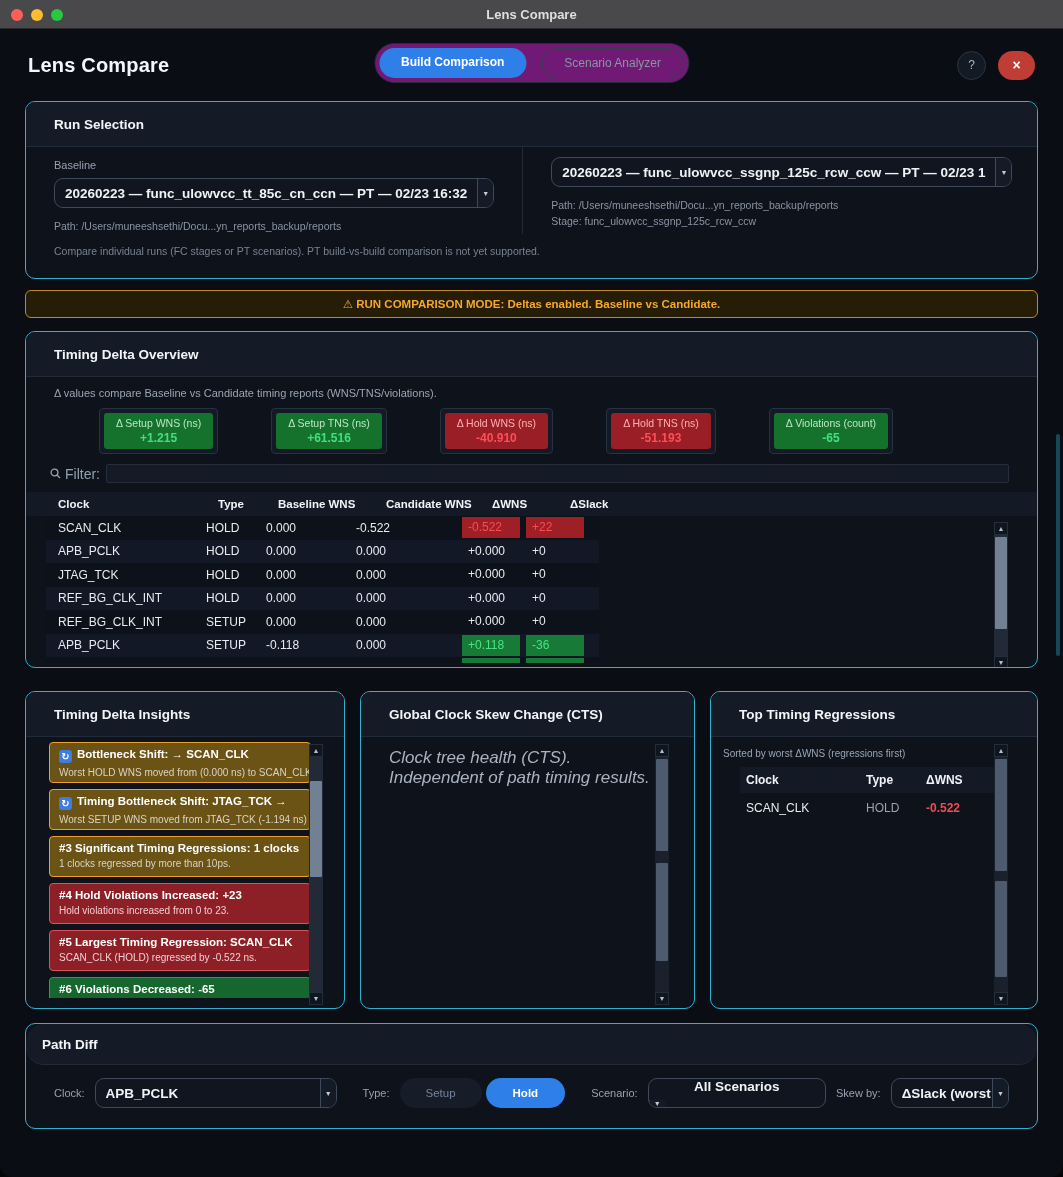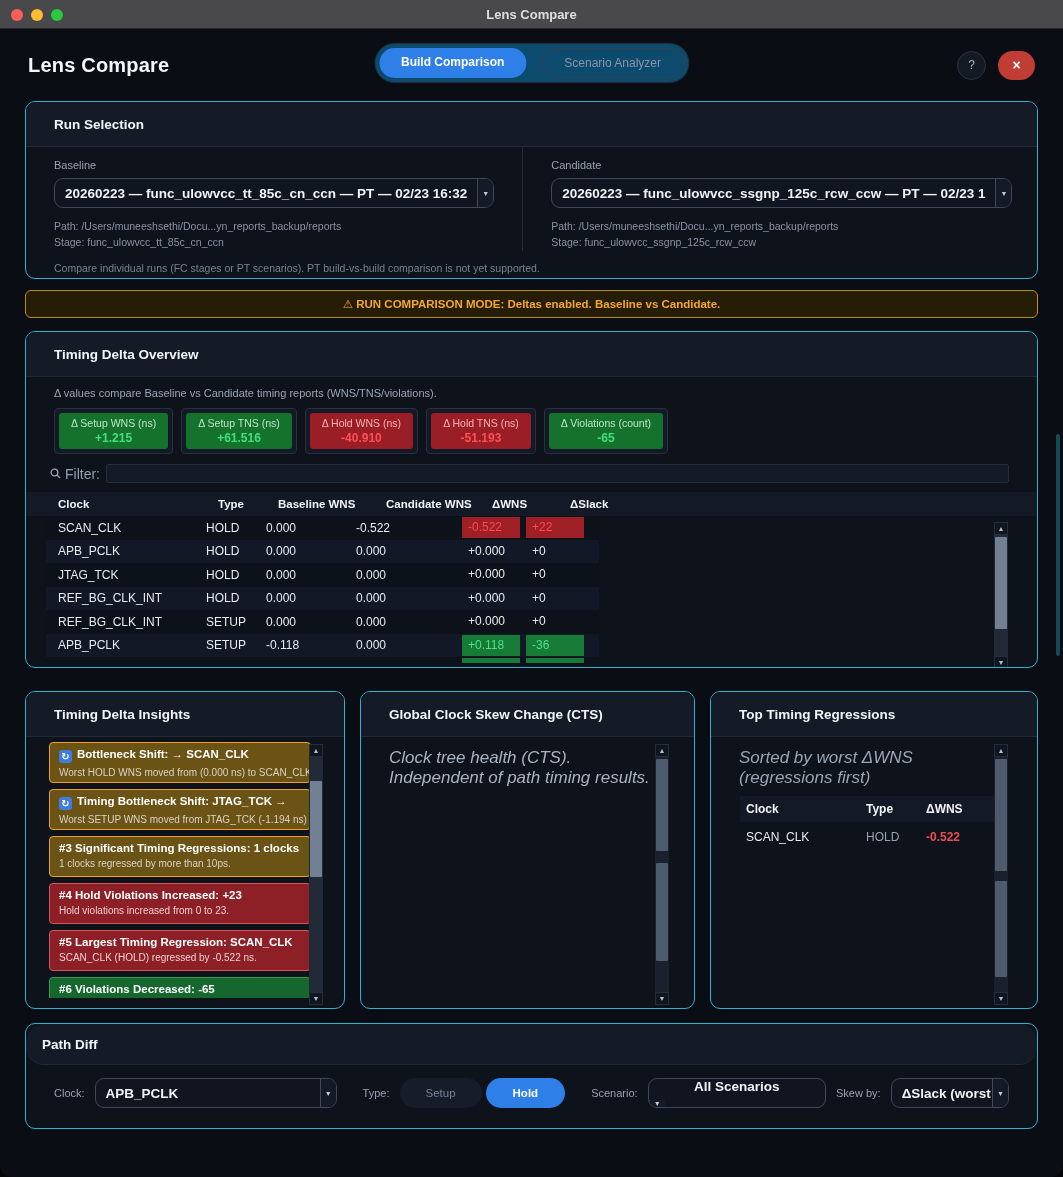--- a/index.html
+++ b/index.html
@@ -10,21 +10,21 @@
   
   .titlebar { height:29px; background:#49494b; display:flex; align-items:center; justify-content:center; position:relative; border-bottom:1px solid #2a2a2c; }
   .titlebar-title { font-size:13px; font-weight:bold; color:#dfdfe1; }
   .lights { position:absolute; left:11px; top:0; height:29px; display:flex; align-items:center; gap:8px; }
   .light { width:12px; height:12px; border-radius:50%; }
   .light.red{ background:#ff5f57; } .light.yellow{ background:#febc2e; } .light.green{ background:#28c840; }
 
   
   .app-header { height:72px; display:flex; align-items:center; padding:0 28px; position:relative; }
   .app-title { font-size:20px; font-weight:bold; color:#f4f7fa; letter-spacing:.2px; }
-  .seg-wrap { position:absolute; left:50%; transform:translateX(-50%); top:14px; background:#0c4a6e; border:1px solid #232d3b; border-radius:20px; padding:4px; display:flex; gap:15px; }
+  .seg-wrap { position:absolute; left:50%; transform:translateX(-50%); top:14px; background:#701a75; border:1px solid #232d3b; border-radius:20px; padding:4px; display:flex; gap:15px; }
   .seg-btn { border-radius:16px; font-size:12px; padding:7px 22px; white-space:nowrap; cursor:default; }
   .seg-btn.active { background:#2e7fe8; color:#fff; font-weight:bold; }
   .seg-btn.inactive { background:transparent; border:1px solid #36404f; color:#8a95a5; }
   .hdr-right { margin-left:auto; display:flex; gap:12px; align-items:center; }
   .help-btn { width:29px; height:29px; border-radius:50%; background:#131a24; border:1px solid #2b3543; color:#aab4c2; font-size:12px; display:flex; align-items:center; justify-content:center; }
   .close-btn { width:37px; height:29px; border-radius:15px; background:#bf3d34; color:#fff; font-size:14px; font-weight:bold; display:flex; align-items:center; justify-content:center; }
 
   .content { padding:0 25px; }
 
   
@@ -44,21 +44,21 @@
   .run-meta { font-size:10.5px; color:#8a94a3; line-height:1.55; margin-top:10px; }
   .run-note { padding:11px 28px; font-size:10.5px; color:#79828f; }
 
   
   .banner { margin:11px 0 13px; height:28px; border:1px solid #c08a1f; border-radius:6px; background:#261d07; display:flex; align-items:center; justify-content:center; font-size:11.5px; font-weight:bold; color:#f6a827; }
 
   
   .ov-panel { height:337px; }
   .ov-sub { font-size:11px; color:#9aa5b3; margin:10px 28px 0; }
   .chips { display:flex; gap:8px; margin:9px 28px 0; }
-  .chip-box { background:#131927; border:1px solid #27313f; border-radius:4px; padding:4px; }
+  .chip-box { background:#131927; border:1px solid #27313f; border-radius:4px; padding:4px;margin-left:45px; }
   .chip { border-radius:3px; padding:4px 12px; text-align:center; min-width:98px; }
   .chip.good { background:#15722d; }
   .chip.bad { background:#9a1e25; }
   .chip-label { font-size:10.5px; }
   .chip.good .chip-label{ color:#b9e6c3; } .chip.bad .chip-label{ color:#ffb0b5; }
   .chip-value { font-size:12px; font-weight:bold; margin-top:2px; }
   .chip.good .chip-value{ color:#42e07c; } .chip.bad .chip-value{ color:#ff4e58; }
 
   .filter-row { display:flex; align-items:center; gap:6px; margin:10px 28px 0 24px; }
   .filter-label { font-size:14px; color:#93a0af; white-space:nowrap; display:flex; align-items:center; gap:4px; }
@@ -94,21 +94,21 @@
   .card.amber { background:#6b5315; border:1.5px solid #ef9f2e; }
   .card.red   { background:#8d1f26; border:1.5px solid #d8545c; }
   .card.green { background:#15672e; border:1.5px solid #2f9e54; }
   .card-title { font-size:11.5px; font-weight:bold; color:#fff; }
   .card-sub { font-size:10px; margin-top:4px; }
   .card.amber .card-sub{ color:#d9d4c4; } .card.red .card-sub{ color:#f3cdd0; }
   .ref-icon { display:inline-flex; width:13px; height:13px; background:#3d7de0; border-radius:3px; color:#fff; font-size:10px; line-height:13px; align-items:center; justify-content:center; margin-right:5px; vertical-align:-2px; font-family:"DejaVu Sans",sans-serif; }
 
   .cts-sub { font-size:17px; font-style:italic; color:#aab3c0; margin:11px 28px 0; }
 
-  .regr-sub { font-size:17px; color:#9aa5b3; margin:11px 28px 0;font-style:italic; }
+  .regr-sub { font-size:10px; color:#9aa5b3; margin:11px 12px 0; }
   .regr-table { margin:8px 0 0 29px; width:254px; }
   .regr-head { display:flex; background:#141a25; padding:6px 0 6px 6px; font-size:12px; font-weight:bold; color:#f0f3f7; }
   .rc-clock{ width:120px; } .rc-type{ width:60px; } .rc-dwns{ width:68px; }
   .regr-row { display:flex; padding:8px 0 0 6px; font-size:12px; }
   .regr-row .rc-clock{ color:#e8ecf0; } .regr-row .rc-type{ color:#98a3b1; } .regr-row .rc-dwns{ color:#f04b53; font-weight:bold; }
 
   
   .pd-panel { margin-top:14px; height:106px; }
   .pd-row { display:flex; align-items:center; padding:13px 28px 0; gap:10px; }
   .pd-label { font-size:11px; color:#97a2b1; white-space:nowrap; }
@@ -155,25 +155,23 @@
       </div>
       <div class="run-body">
         <div class="run-col">
           <div class="field-label">Baseline</div>
           <div class="select">
             <div class="select-text">20260223 — func_ulowvcc_tt_85c_cn_ccn — PT — 02/23 16:32</div>
             <div class="select-caret">▼</div>
           </div>
           <div class="run-meta">
             <div>Path: /Users/muneeshsethi/Docu...yn_reports_backup/reports</div>
-            <div>Stage: func_ulowvcc_tt_85c_cn_ccn</div>
           </div>
         </div>
         <div class="run-col right">
-          <div class="field-label">Candidate</div>
           <div class="select">
             <div class="select-text">20260223 — func_ulowvcc_ssgnp_125c_rcw_ccw — PT — 02/23 1</div>
             <div class="select-caret">▼</div>
           </div>
           <div class="run-meta">
             <div>Path: /Users/muneeshsethi/Docu...yn_reports_backup/reports</div>
             <div>Stage: func_ulowvcc_ssgnp_125c_rcw_ccw</div>
           </div>
         </div>
       </div>

